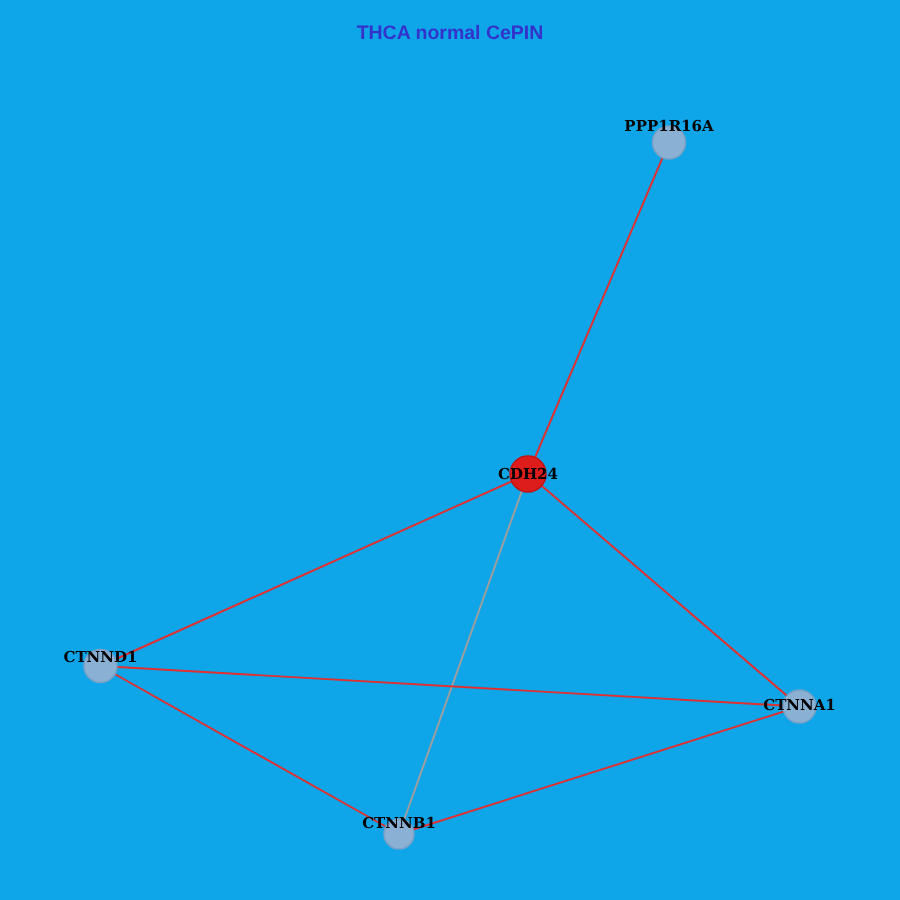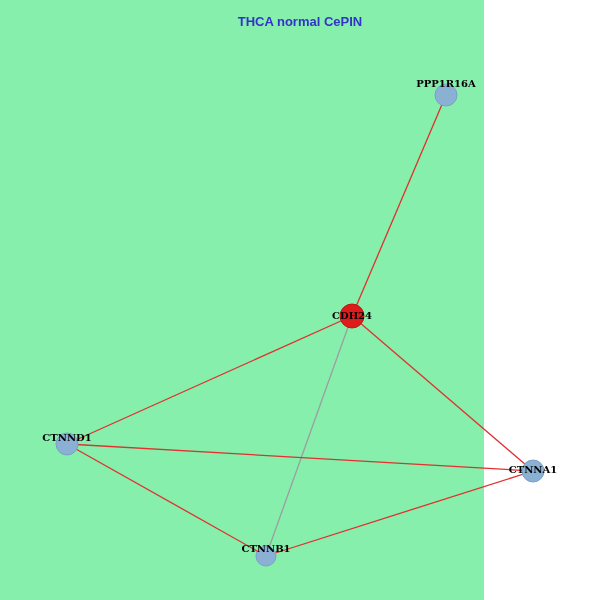--- a/index.html
+++ b/index.html
@@ -6,23 +6,23 @@
     margin: 0;
     padding: 0;
     background: #ffffff;
     width: 600px;
     height: 600px;
     overflow: hidden;
     font-family: "Liberation Sans", sans-serif;
   }
   .stage {
     position: relative;
-    width: 484px;
+    width: 600px;
     height: 600px;
-    background: #86efac;
+    background: #0ea5e9;
   }
   .plot-title {
     position: absolute;
     top: 14px;
     left: 0;
     width: 600px;
     text-align: center;
     font-size: 13px;
     font-weight: bold;
     font-family: "Liberation Sans", sans-serif;

